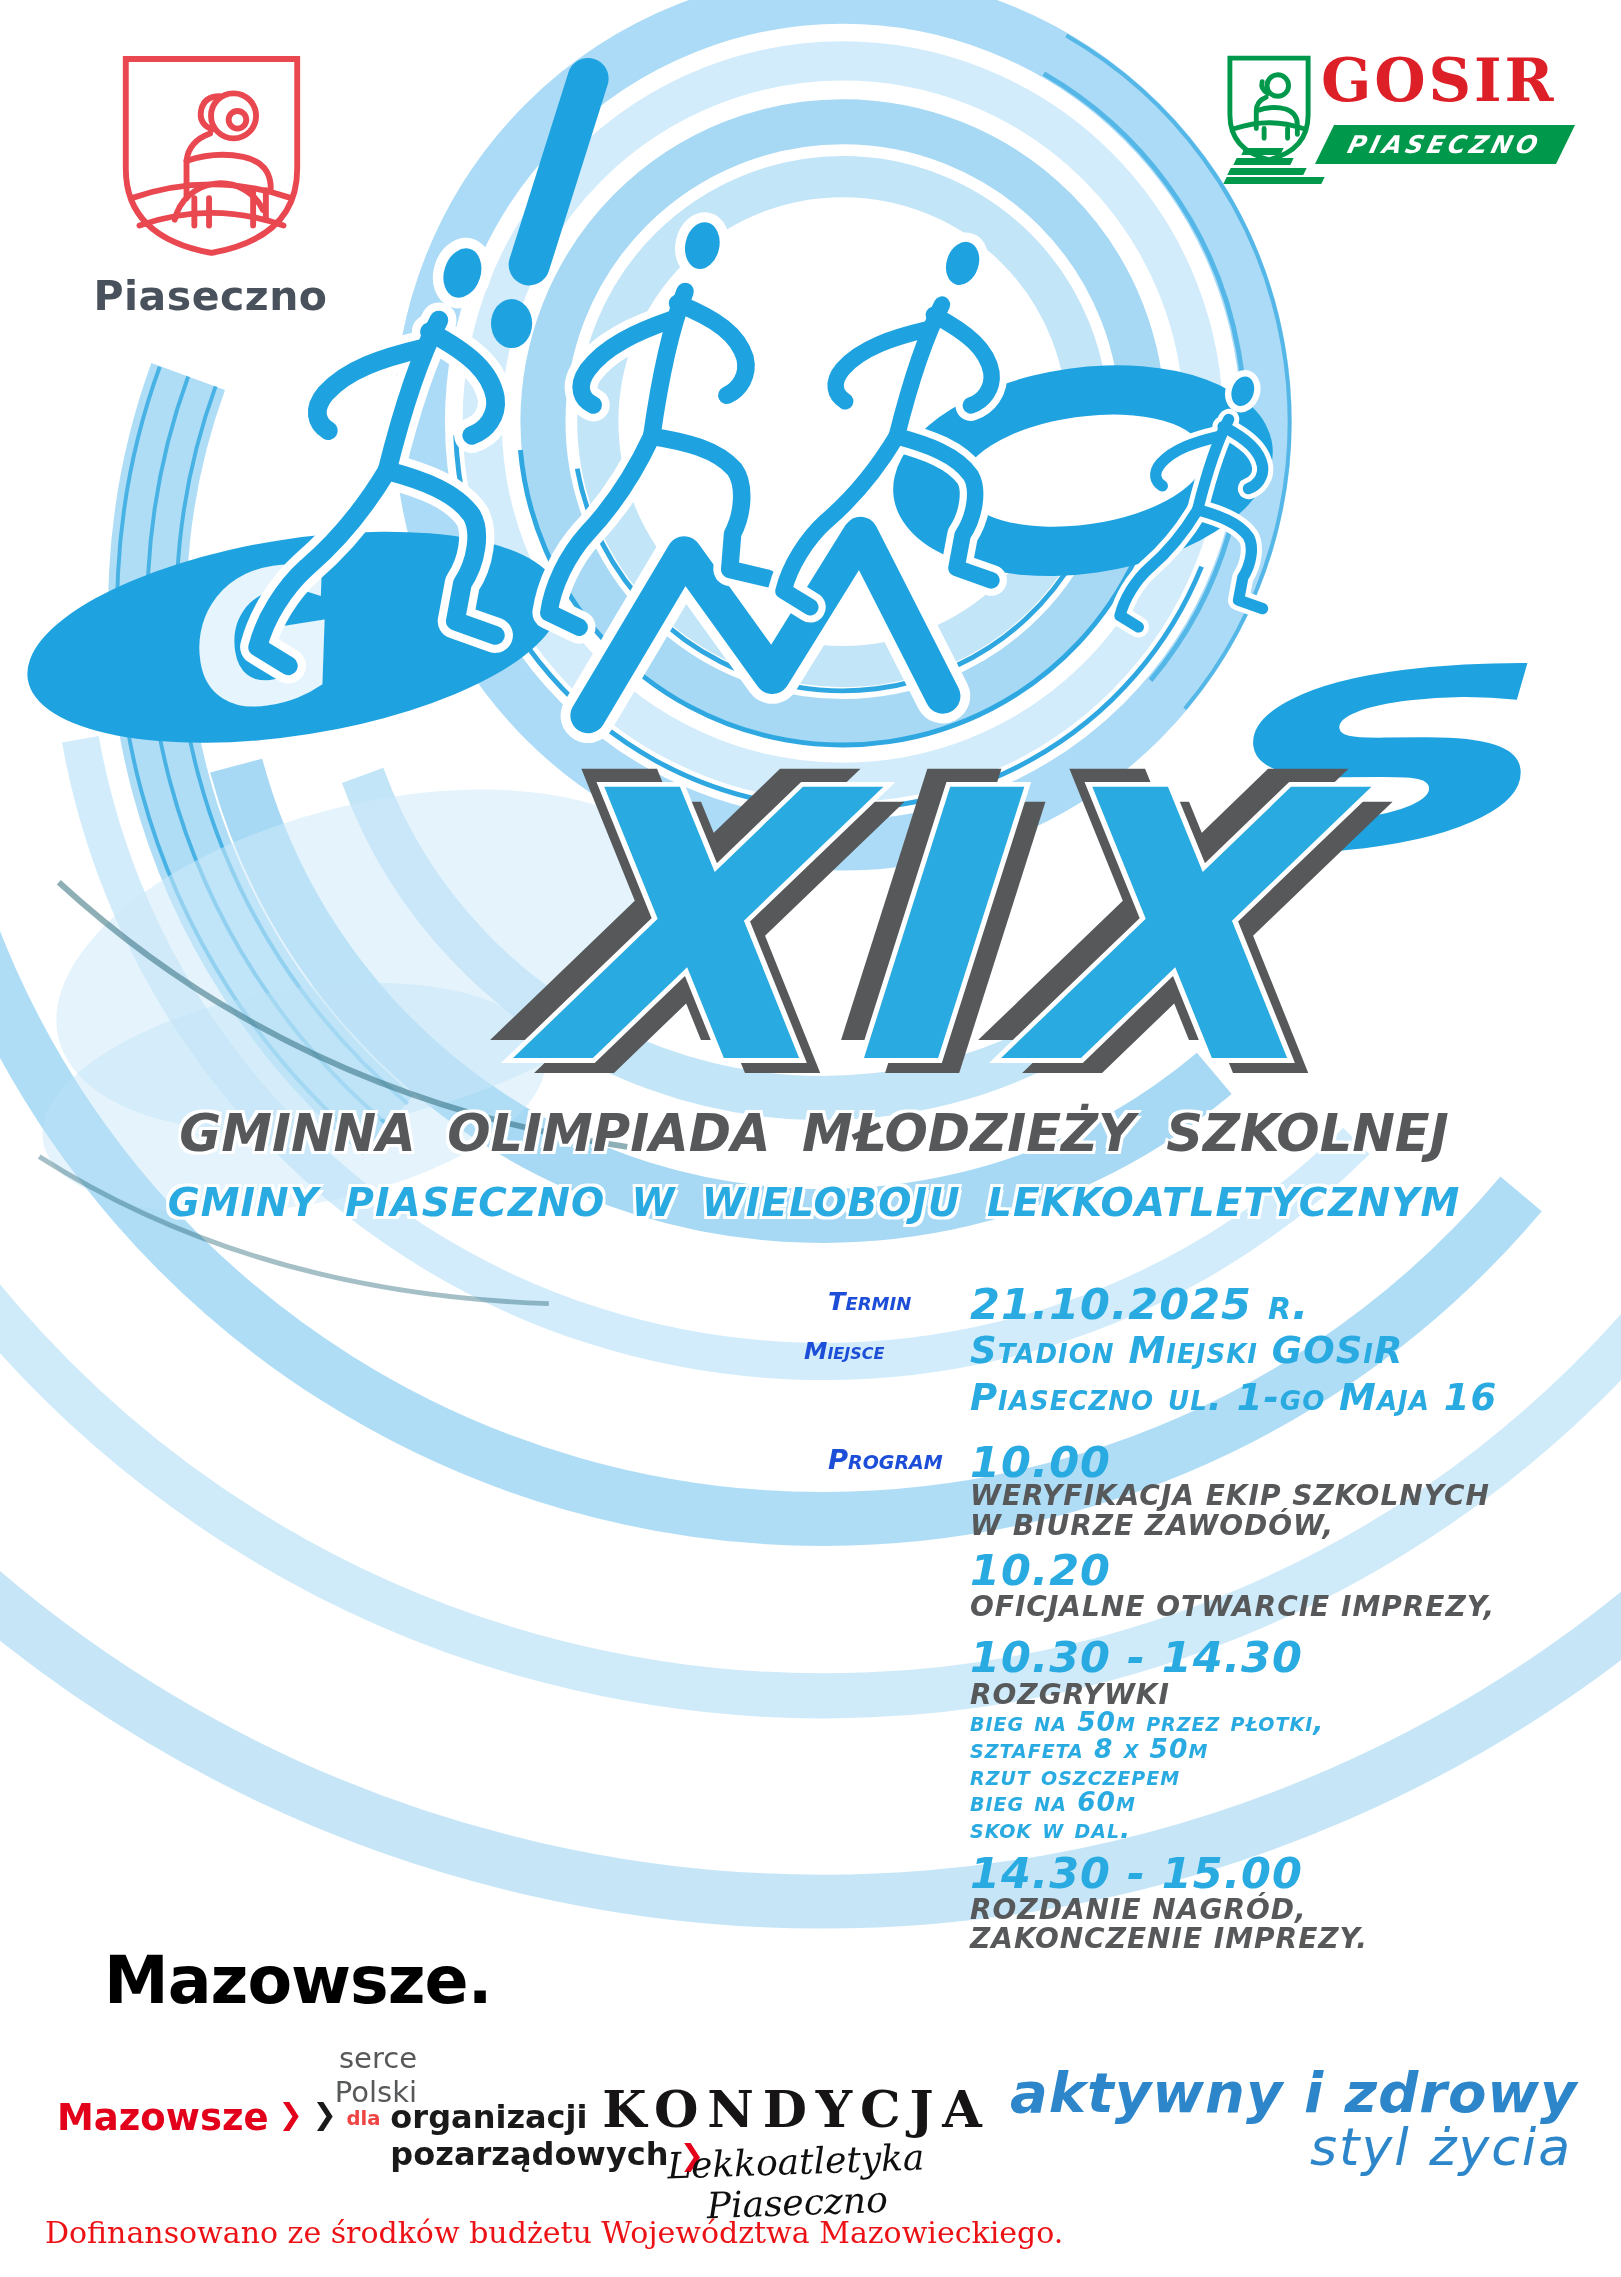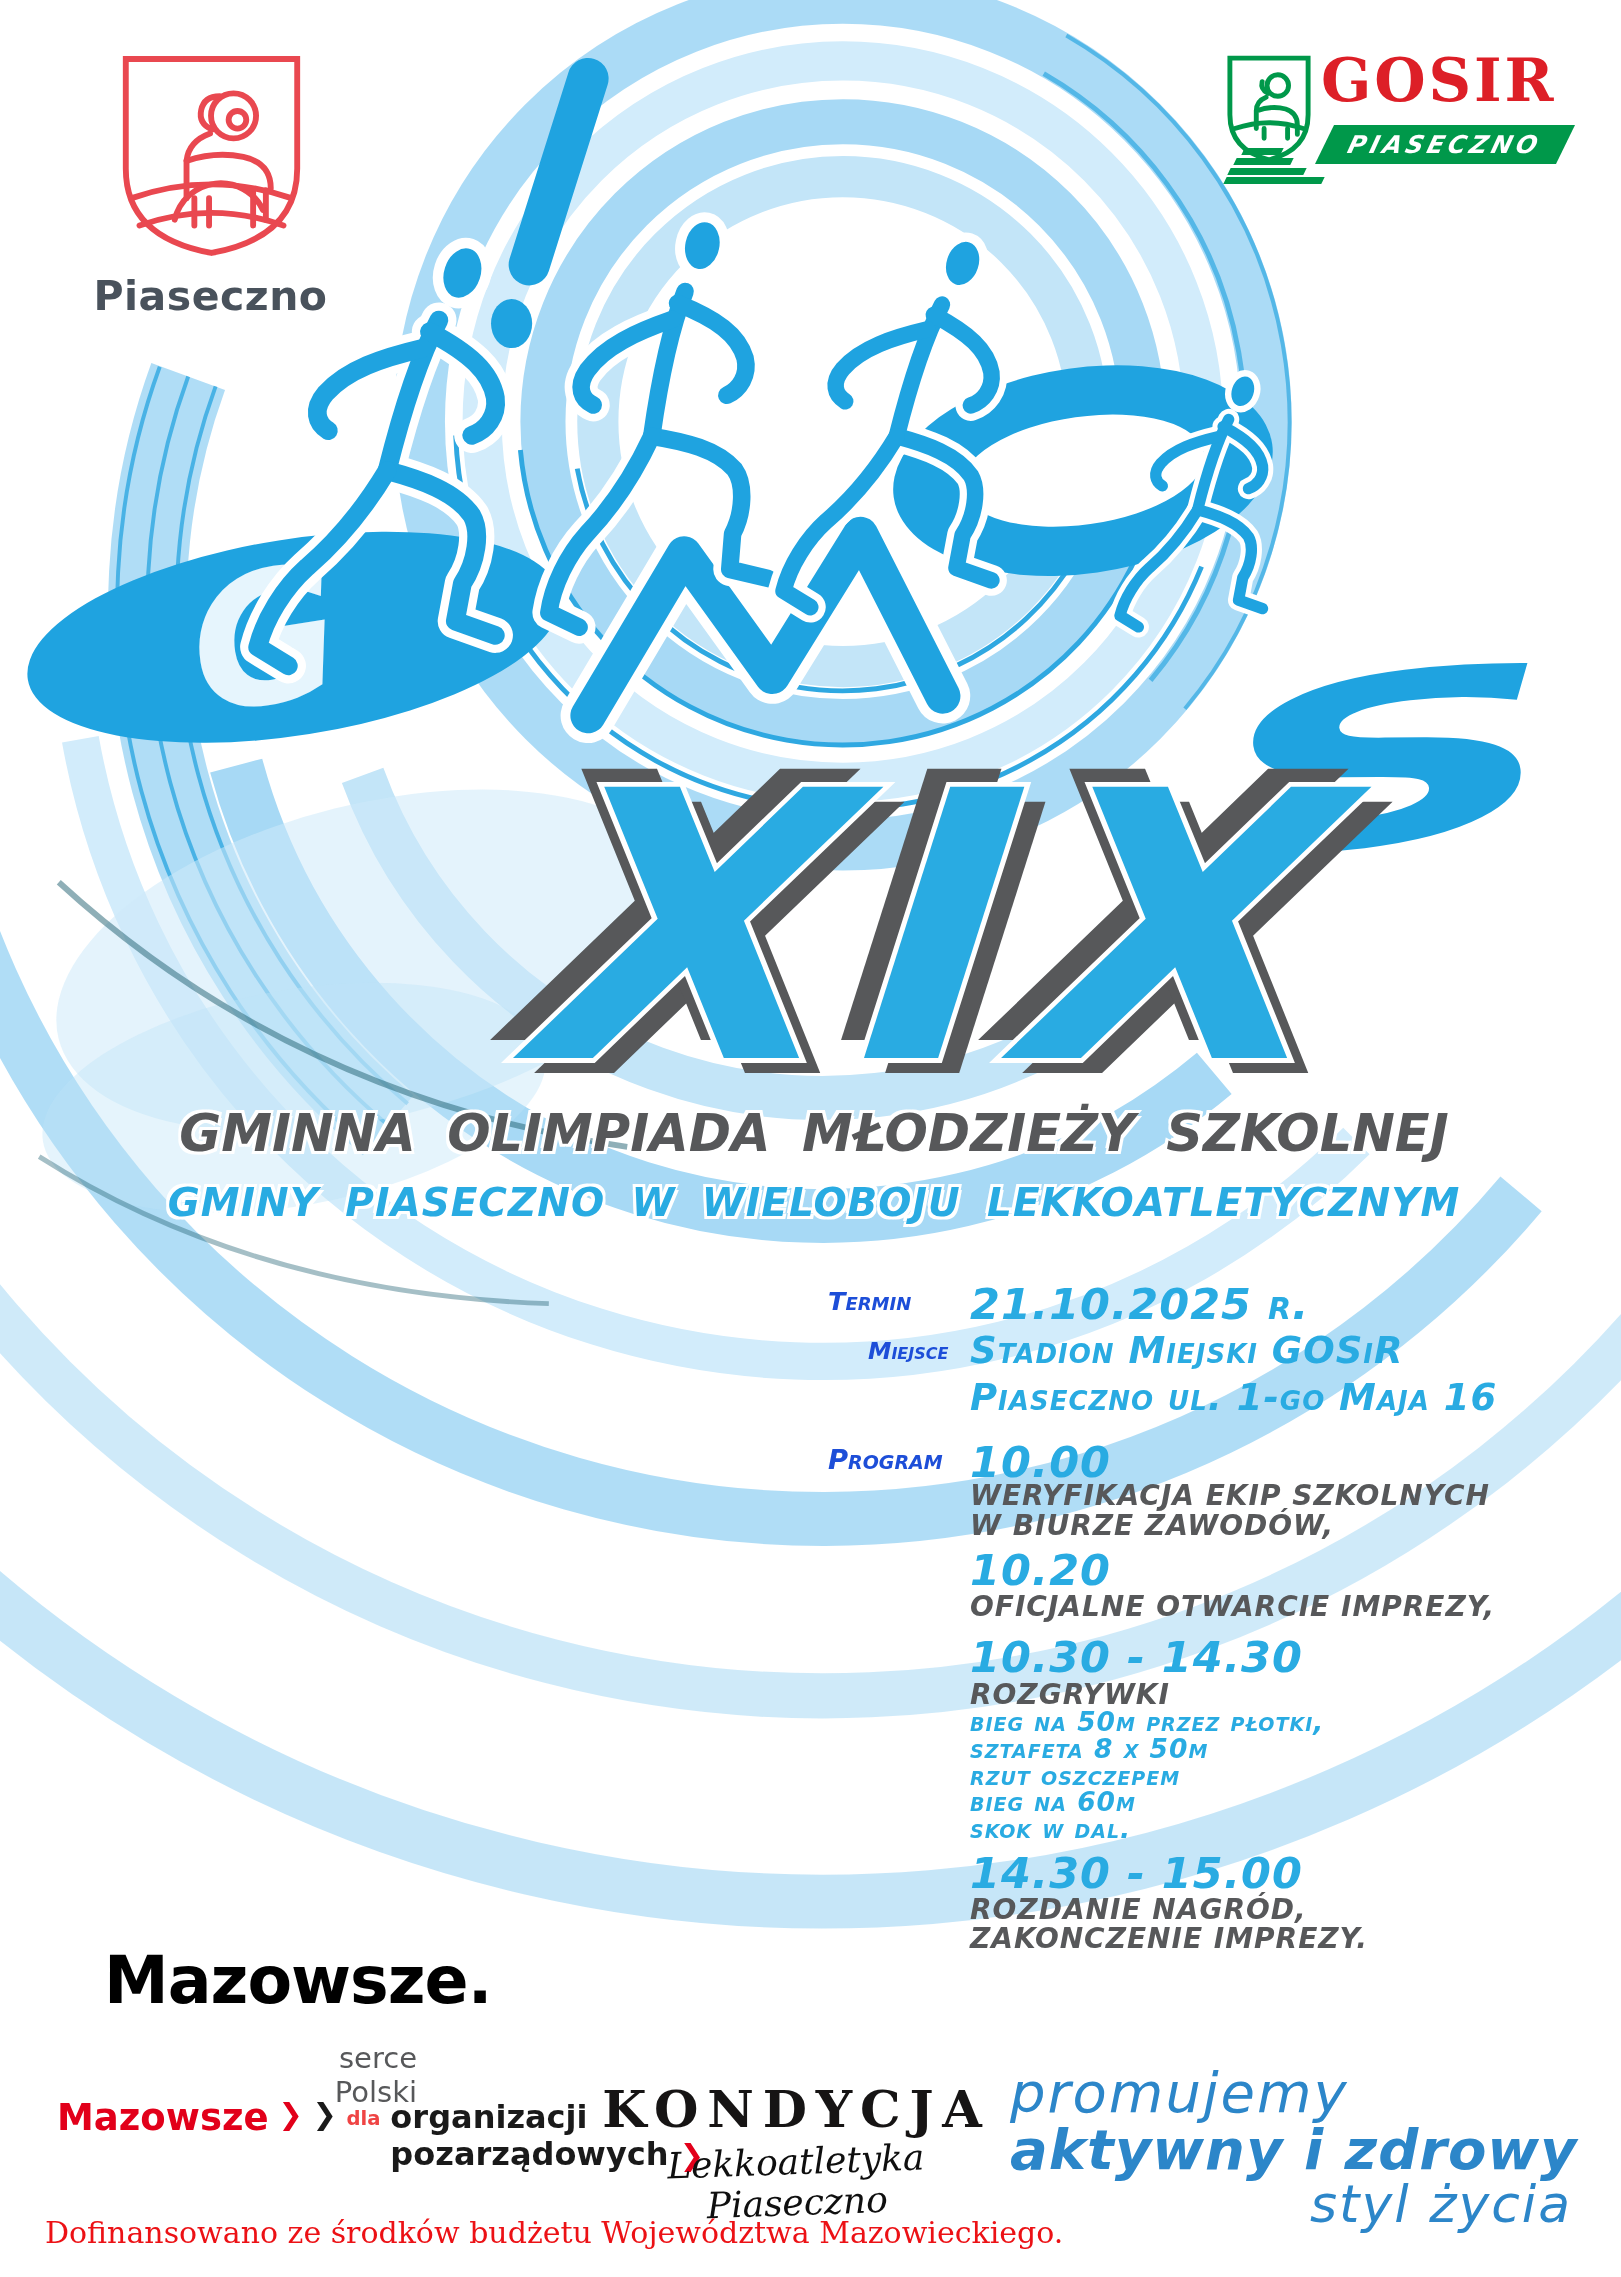--- a/index.html
+++ b/index.html
@@ -187,21 +187,21 @@
   <div class="abs xix">
     <span class="sh">XIX</span>
     <span class="fg">XIX</span>
   </div>
 
   <div class="abs title2">GMINY PIASECZNO W WIELOBOJU LEKKOATLETYCZNYM</div>
   <div class="abs title1">GMINNA OLIMPIADA MŁODZIEŻY SZKOLNEJ</div>
 
   <div class="abs lbl" style="left:828px;top:1286px;font-size:25.5px;">Termin</div>
   <div class="abs det blue" style="left:970px;top:1279px;font-size:43px;">21.10.2025 r.</div>
-  <div class="abs lbl" style="left:868px;top:1337px;font-size:23.5px;">Miejsce</div>
+  <div class="abs lbl" style="left:804px;top:1337px;font-size:23.5px;">Miejsce</div>
   <div class="abs det blue" style="left:970px;top:1329px;font-size:37px;">Stadion Miejski GOSiR</div>
   <div class="abs det blue" style="left:970px;top:1376px;font-size:37px;">Piaseczno ul. 1-go Maja 16</div>
 
   <div class="abs lbl" style="left:828px;top:1444px;font-size:27.4px;">Program</div>
 
   <div class="abs det blue" style="left:970px;top:1437px;font-size:43px;">10.00</div>
   <div class="abs det gray" style="left:970px;top:1479px;font-size:28px;">WERYFIKACJA EKIP SZKOLNYCH</div>
   <div class="abs det gray" style="left:970px;top:1509px;font-size:28px;">W BIURZE ZAWODÓW,</div>
 
   <div class="abs det blue" style="left:970px;top:1545px;font-size:43px;">10.20</div>
@@ -235,21 +235,20 @@
       </span>
     </span>
   </div>
 
   <div class="abs kondycja">
     <div class="k1">KONDYCJA</div>
     <div class="k2">Lekkoatletyka Piaseczno</div>
   </div>
 
   <div class="abs promo">
-    <div class="p1">promujemy</div>
     <div class="p2">aktywny i zdrowy</div>
     <div class="p3">styl życia</div>
   </div>
 
   <div class="abs funding">Dofinansowano ze środków budżetu Województwa Mazowieckiego.</div>
 
 </div>
 
 
 </body></html>

